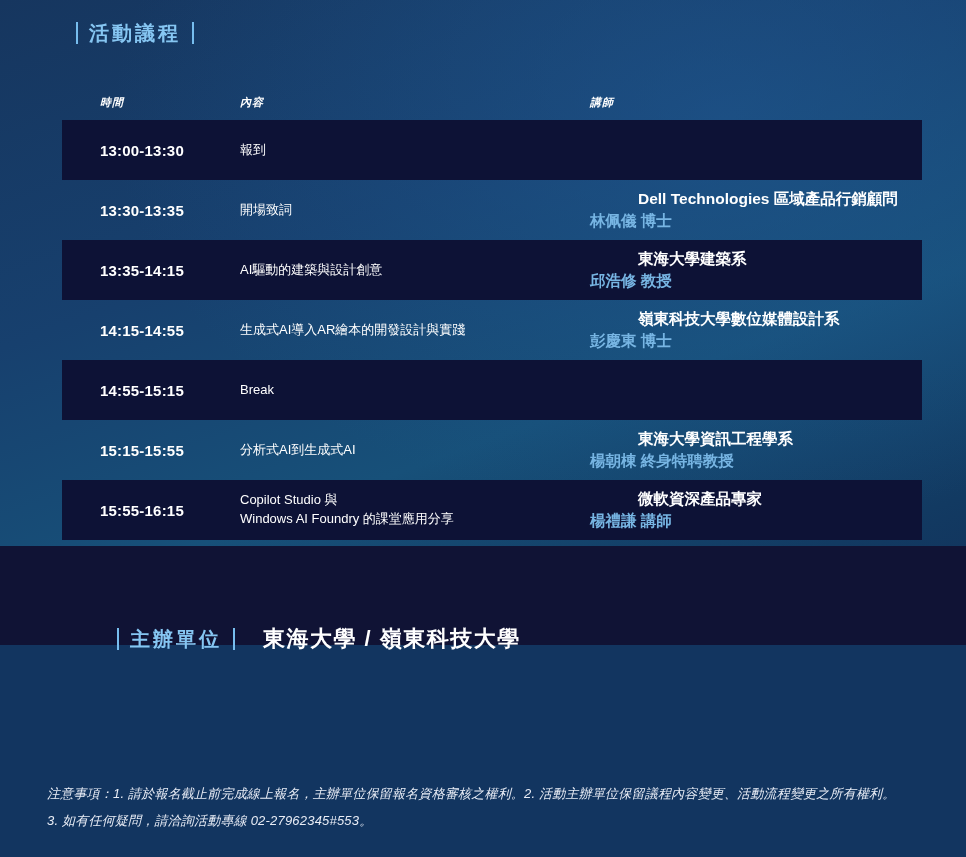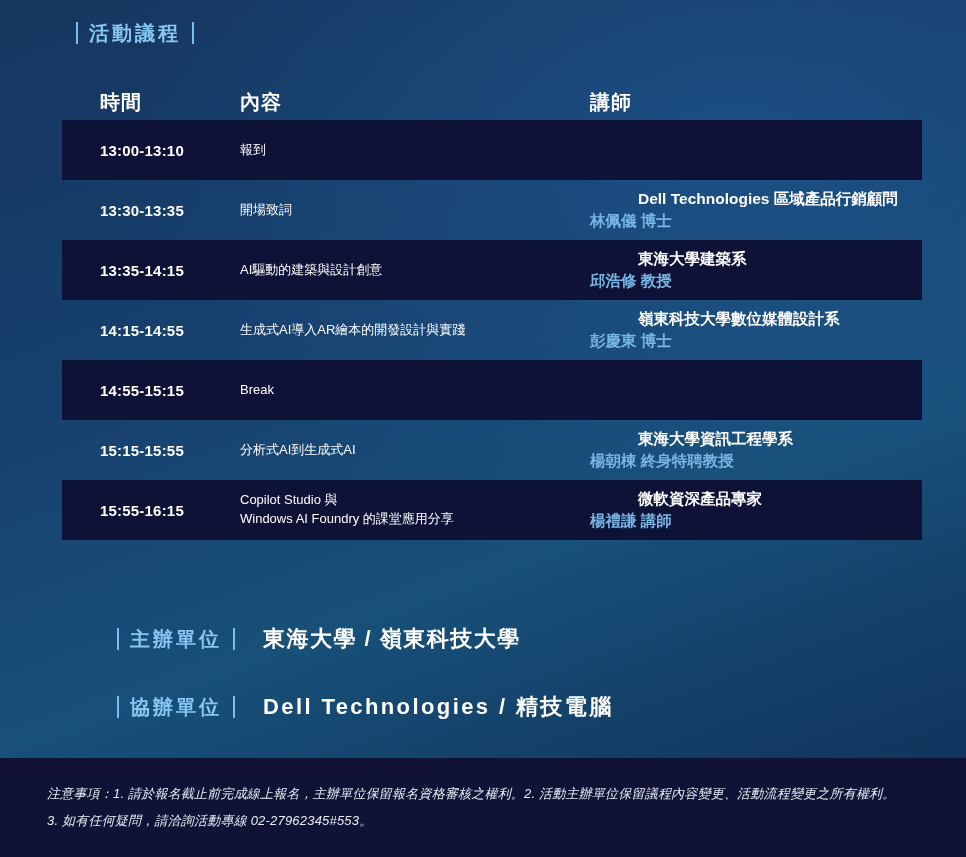--- a/index.html
+++ b/index.html
@@ -9,21 +9,21 @@
   body {
     width: 966px;
     height: 857px;
     overflow: hidden;
     font-family: "Liberation Sans", "DejaVu Sans", sans-serif;
     background: #123560;
   }
   .poster {
     position: relative;
     width: 966px;
-    height: 857px;
+    height: 645px;
     background:
       radial-gradient(ellipse 900px 600px at 75% 18%, rgba(32,90,148,0.55) 0%, rgba(32,90,148,0) 68%),
       linear-gradient(160deg, #16365f 0%, #17406e 35%, #175079 62%, #123a62 85%, #11305a 100%);
     box-sizing: border-box;
   }
   .footer-band {
     position: absolute;
     left: 0;
     right: 0;
     bottom: 0;
@@ -65,23 +65,24 @@
   }
   .thead {
     display: flex;
     height: 36px;
     align-items: center;
     padding-left: 38px;
     box-sizing: border-box;
   }
   .thead .th {
     color: #ffffff;
-    font-size: 20px;
+    font-size: 11px;
     font-weight: 600;
     letter-spacing: 1px;
+    font-style: italic;
   }
   .c-time  { width: 140px; flex: none; }
   .c-topic { width: 350px; flex: none; }
   .c-spk   { flex: 1 1 auto; }
 
   .trow {
     display: flex;
     align-items: center;
     min-height: 60px;
     padding-left: 38px;
@@ -174,21 +175,21 @@
   </div>
 
   <div class="agenda">
     <div class="thead">
       <div class="th c-time">時間</div>
       <div class="th c-topic">內容</div>
       <div class="th c-spk">講師</div>
     </div>
     <div id="rows-host">
         <div class="trow shade">
-          <div class="cell-time">13:00-13:10</div>
+          <div class="cell-time">13:00-13:30</div>
           <div class="cell-topic">報到</div>
           <div class="cell-spk"></div>
         </div>
         <div class="trow">
           <div class="cell-time">13:30-13:35</div>
           <div class="cell-topic">開場致詞</div>
           <div class="cell-spk">
             <span class="spk-org">Dell Technologies 區域產品行銷顧問</span>
             <span class="spk-name">林佩儀 博士</span>
           </div>
@@ -233,22 +234,16 @@
       </div>
   </div>
 
   <div class="org-row" id="host-row">
     <span class="bar"></span>
     <span class="head-label">主辦單位</span>
     <span class="bar"></span>
     <span class="org-value">東海大學 / 嶺東科技大學</span>
   </div>
 
-  <div class="org-row" id="coh-row">
-    <span class="bar"></span>
-    <span class="head-label">協辦單位</span>
-    <span class="bar"></span>
-    <span class="org-value">Dell Technologies / 精技電腦</span>
-  </div>
 
   <div class="note">注意事項：1. 請於報名截止前完成線上報名，主辦單位保留報名資格審核之權利。2. 活動主辦單位保留議程內容變更、活動流程變更之所有權利。3. 如有任何疑問，請洽詢活動專線 02-27962345#553。</div>
 
 </div>
 
 </body></html>

